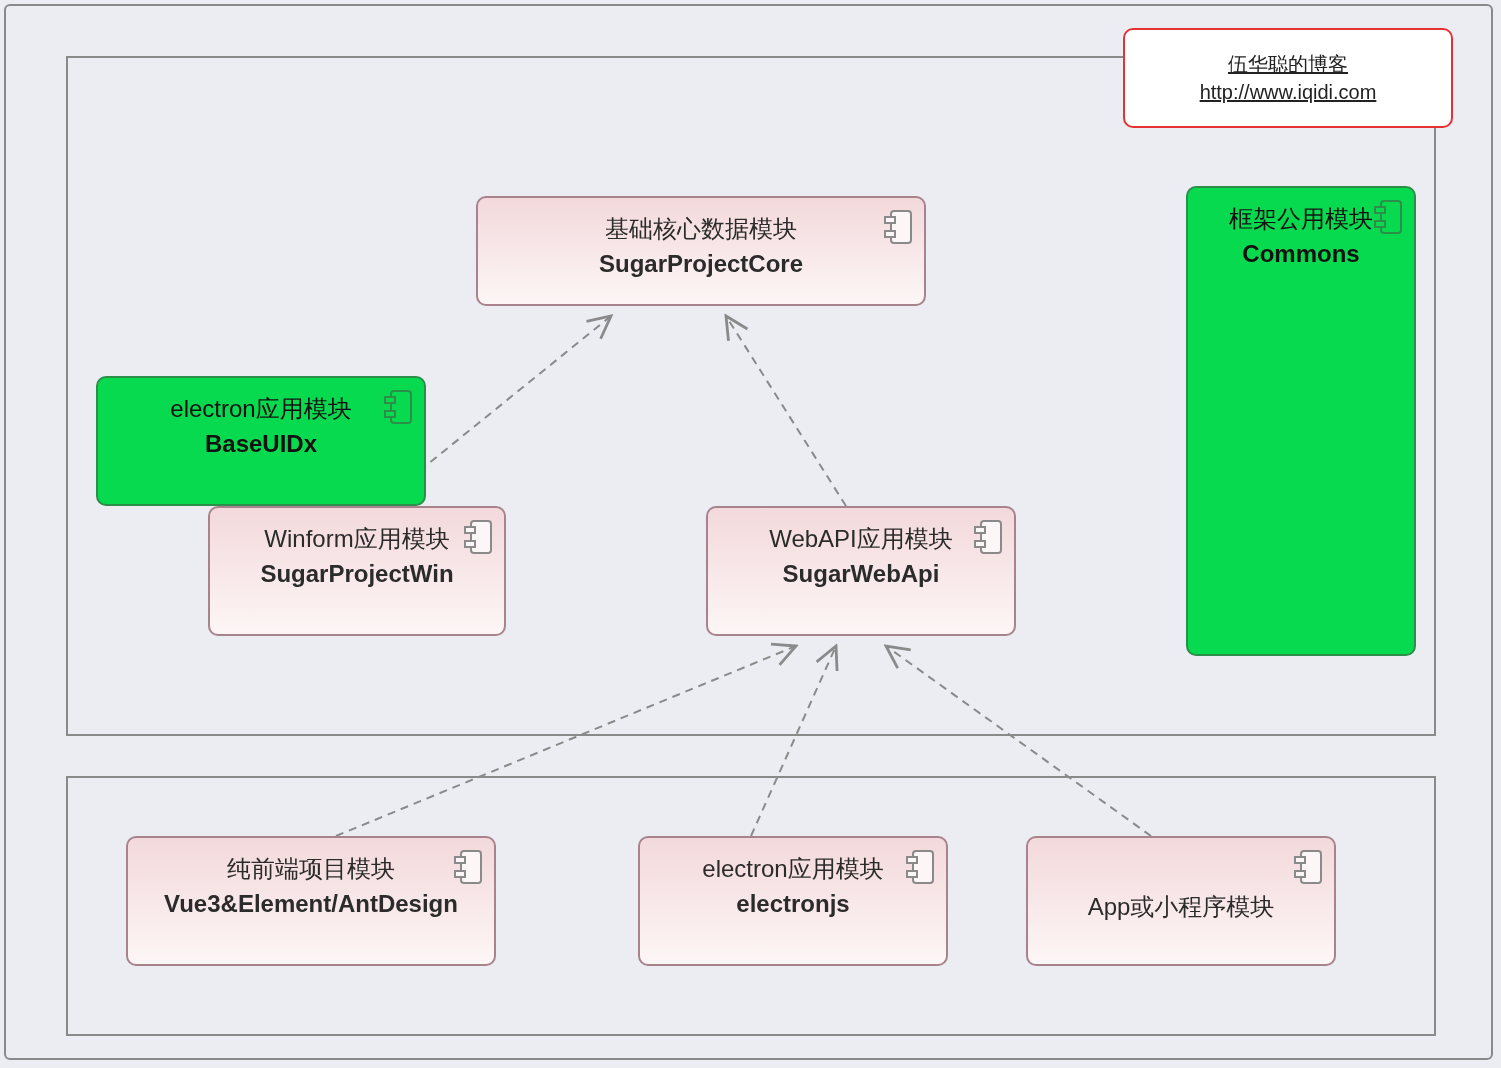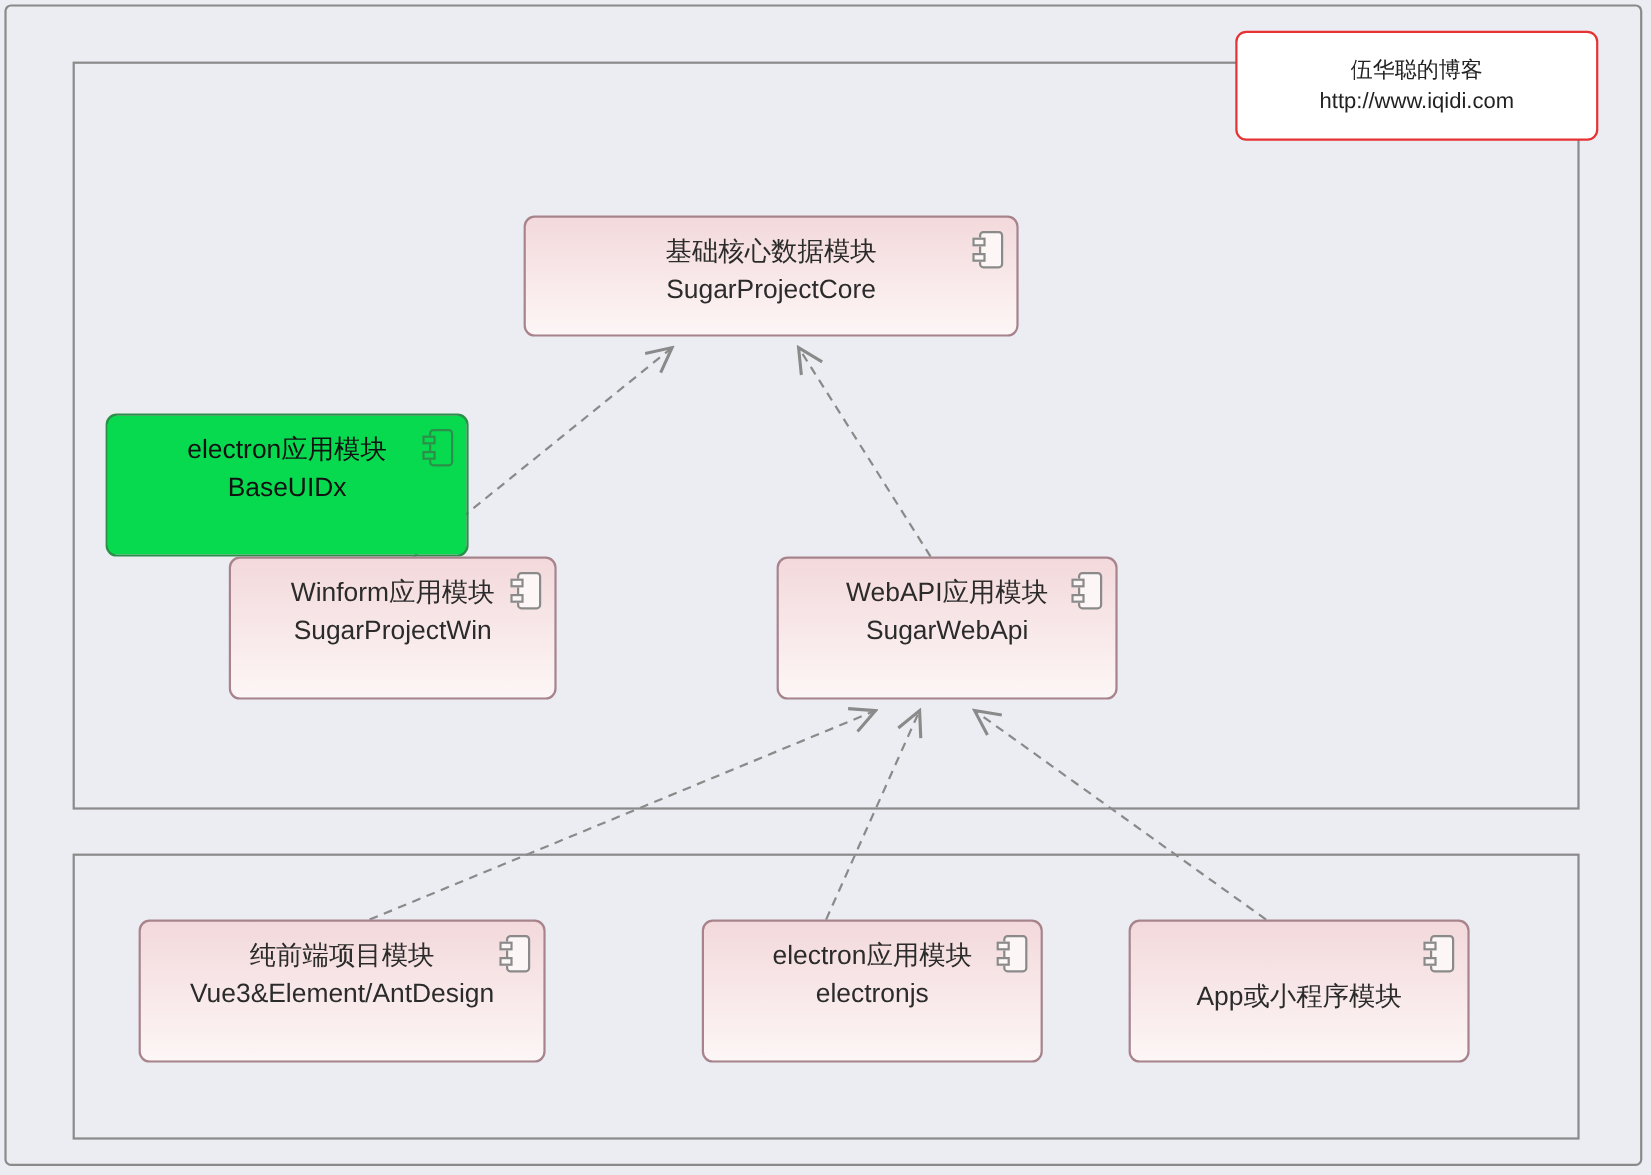--- a/index.html
+++ b/index.html
@@ -42,21 +42,21 @@
     color: #2b2b2b;
     background: linear-gradient(180deg, #f3d9db 0%, #fdf6f6 100%);
     text-align: center;
   }
   .node.green {
     border-color: #2b8f4a;
     background: linear-gradient(180deg, #08da50 0%, #08da50 100%);
     color: #111;
   }
   .node .title1 { font-weight: 400; }
-  .node .title2 { font-weight: 400; }
+  .node .title2 { font-weight: 700; }
   .comp-icon {
     position: absolute;
     right: 12px;
     top: 12px;
     width: 28px;
     height: 34px;
   }
   .comp-icon .body {
     position: absolute;
     right: 0;
@@ -95,20 +95,21 @@
     border: 2px solid #e53333;
     border-radius: 10px;
     box-sizing: border-box;
     display: flex;
     flex-direction: column;
     align-items: center;
     justify-content: center;
     font-size: 20px;
     line-height: 1.4;
     color: #222;
+    text-decoration: underline;
   }
   svg.connectors {
     position: absolute;
     left: 0;
     top: 0;
     width: 1501px;
     height: 1068px;
     pointer-events: none;
   }
 </style>
@@ -147,20 +148,29 @@
   <div class="node" style="left:470px; top:190px; width:450px; height:110px;">
     <div class="comp-icon">
         <div class="body"></div>
         <div class="tab t1"></div>
         <div class="tab t2"></div>
       </div>
     <div class="title1">基础核心数据模块</div>
     <div class="title2">SugarProjectCore</div>
   </div>
 
+  <div class="node green" style="left:1180px; top:180px; width:230px; height:470px; padding-top:14px;">
+    <div class="comp-icon">
+        <div class="body"></div>
+        <div class="tab t1"></div>
+        <div class="tab t2"></div>
+      </div>
+    <div class="title1">框架公用模块</div>
+    <div class="title2">Commons</div>
+  </div>
 
   <div class="node green" style="left:90px; top:370px; width:330px; height:130px;">
     <div class="comp-icon">
         <div class="body"></div>
         <div class="tab t1"></div>
         <div class="tab t2"></div>
       </div>
     <div class="title1">electron应用模块</div>
     <div class="title2">BaseUIDx</div>
   </div>

